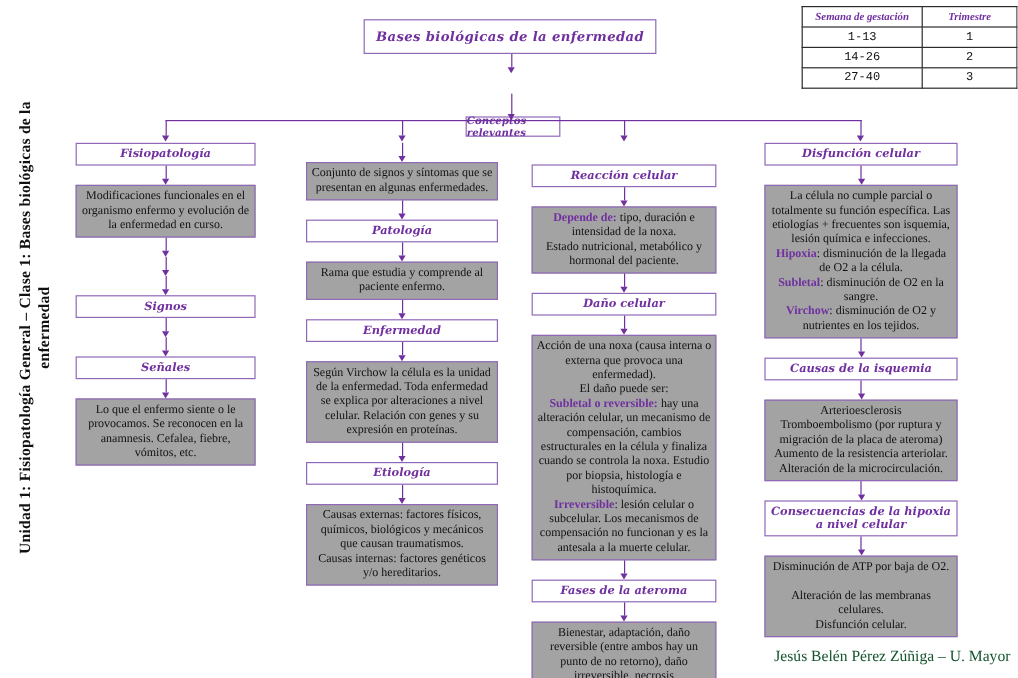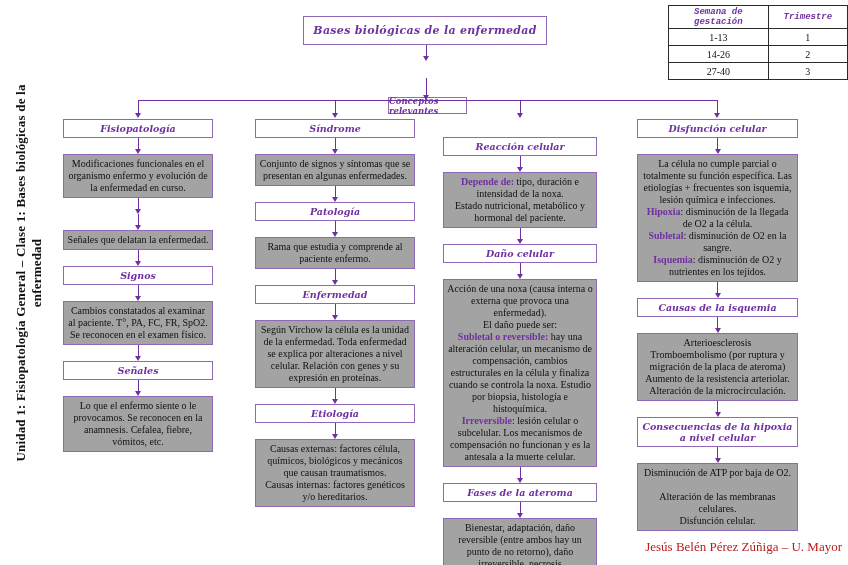--- a/index.html
+++ b/index.html
@@ -40,23 +40,23 @@
   
   .gest-table{position:absolute;left:668px;top:5px;border-collapse:collapse;}
   .gest-table td{
     border:1px solid #2b2b2b;text-align:center;vertical-align:middle;
     padding:1px 4px;height:14px;
   }
   .gest-table .c0{width:94px;}
   .gest-table .c1{width:72px;}
   .gest-table .th{
     color:var(--accent);font-weight:bold;font-style:italic;font-size:9px;
-    font-family:Liberation Mono, monospace;
-  }
-  .gest-table .tv{font-size:10px;color:#111;}
+    font-family:Liberation Serif, serif;
+  }
+  .gest-table .tv{font-size:10px;color:#111;font-family:Liberation Mono, monospace;}
 
   
   .vseg{position:absolute;width:1px;background:var(--accent);}
   .hseg{position:absolute;height:1px;background:var(--accent);}
   .arrowhead{
     position:absolute;width:0;height:0;
     border-left:3.5px solid transparent;border-right:3.5px solid transparent;
     border-top:5px solid var(--accent);
   }
 
@@ -88,21 +88,21 @@
   .connector .vline{width:1px;flex:1;background:var(--accent);}
   .connector .ah{
     width:0;height:0;
     border-left:3.5px solid transparent;border-right:3.5px solid transparent;
     border-top:5px solid var(--accent);
   }
 
   
   .footer-credit{
     position:absolute;right:6px;top:539px;
-    font-size:13px;color:#b91c1c;font-family:"Liberation Serif", serif;
+    font-size:13px;color:#14532d;font-family:"Liberation Serif", serif;
   }
 </style>
 </head>
 <body>
 
 <div class="page">
 
   <div class="sidebar-text">Unidad 1: Fisiopatología General – Clase 1: Bases biológicas de la enfermedad</div>
 
   <div class="title-box">Bases biológicas de la enfermedad</div>
@@ -159,44 +159,41 @@
       </div>
       <div class="content-box"><span>Modificaciones funcionales en el organismo enfermo y evolución de la enfermedad en curso.</span></div>
       <div class="connector">
         <div class="vline"></div>
         <div class="ah"></div>
       </div>
       <div class="connector">
         <div class="vline"></div>
         <div class="ah"></div>
       </div>
-      <div class="content-box"><span>Señales que delatan la enfermedad.</span></div>
       <div class="connector">
         <div class="vline"></div>
         <div class="ah"></div>
       </div>
       <div class="label-box">Signos</div>
       <div class="connector">
         <div class="vline"></div>
         <div class="ah"></div>
       </div>
-      <div class="content-box"><span>Cambios constatados al examinar al paciente. T°, PA, FC, FR, SpO2. Se reconocen en el examen físico.</span></div>
       <div class="connector">
         <div class="vline"></div>
         <div class="ah"></div>
       </div>
       <div class="label-box">Señales</div>
       <div class="connector">
         <div class="vline"></div>
         <div class="ah"></div>
       </div>
       <div class="content-box"><span>Lo que el enfermo siente o le provocamos. Se reconocen en la anamnesis. Cefalea, fiebre, vómitos, etc.</span></div>
     </div>
   <div class="column col-1">
-      <div class="label-box">Síndrome</div>
       <div class="connector">
         <div class="vline"></div>
         <div class="ah"></div>
       </div>
       <div class="content-box"><span>Conjunto de signos y síntomas que se presentan en algunas enfermedades.</span></div>
       <div class="connector">
         <div class="vline"></div>
         <div class="ah"></div>
       </div>
       <div class="label-box">Patología</div>
@@ -217,21 +214,21 @@
       <div class="content-box"><span>Según Virchow la célula es la unidad de la enfermedad. Toda enfermedad se explica por alteraciones a nivel celular. Relación con genes y su expresión en proteínas.</span></div>
       <div class="connector">
         <div class="vline"></div>
         <div class="ah"></div>
       </div>
       <div class="label-box">Etiología</div>
       <div class="connector">
         <div class="vline"></div>
         <div class="ah"></div>
       </div>
-      <div class="content-box"><span>Causas externas: factores célula, químicos, biológicos y mecánicos que causan traumatismos.
+      <div class="content-box"><span>Causas externas: factores físicos, químicos, biológicos y mecánicos que causan traumatismos.
 Causas internas: factores genéticos y/o hereditarios.</span></div>
     </div>
   <div class="column col-2">
       <div class="label-box">Reacción celular</div>
       <div class="connector">
         <div class="vline"></div>
         <div class="ah"></div>
       </div>
       <div class="content-box"><span class="key">Depende de:</span><span> tipo, duración e intensidad de la noxa.
 Estado nutricional, metabólico y hormonal del paciente.</span></div>
@@ -261,21 +258,21 @@
     </div>
   <div class="column col-3">
       <div class="label-box">Disfunción celular</div>
       <div class="connector">
         <div class="vline"></div>
         <div class="ah"></div>
       </div>
       <div class="content-box"><span>La célula no cumple parcial o totalmente su función específica. Las etiologías + frecuentes son isquemia, lesión química e infecciones.
 </span><span class="key">Hipoxia</span><span>: disminución de la llegada de O2 a la célula.
 </span><span class="key">Subletal</span><span>: disminución de O2 en la sangre.
-</span><span class="key">Isquemia</span><span>: disminución de O2 y nutrientes en los tejidos.</span></div>
+</span><span class="key">Virchow</span><span>: disminución de O2 y nutrientes en los tejidos.</span></div>
       <div class="connector">
         <div class="vline"></div>
         <div class="ah"></div>
       </div>
       <div class="label-box">Causas de la isquemia</div>
       <div class="connector">
         <div class="vline"></div>
         <div class="ah"></div>
       </div>
       <div class="content-box"><span>Arterioesclerosis

